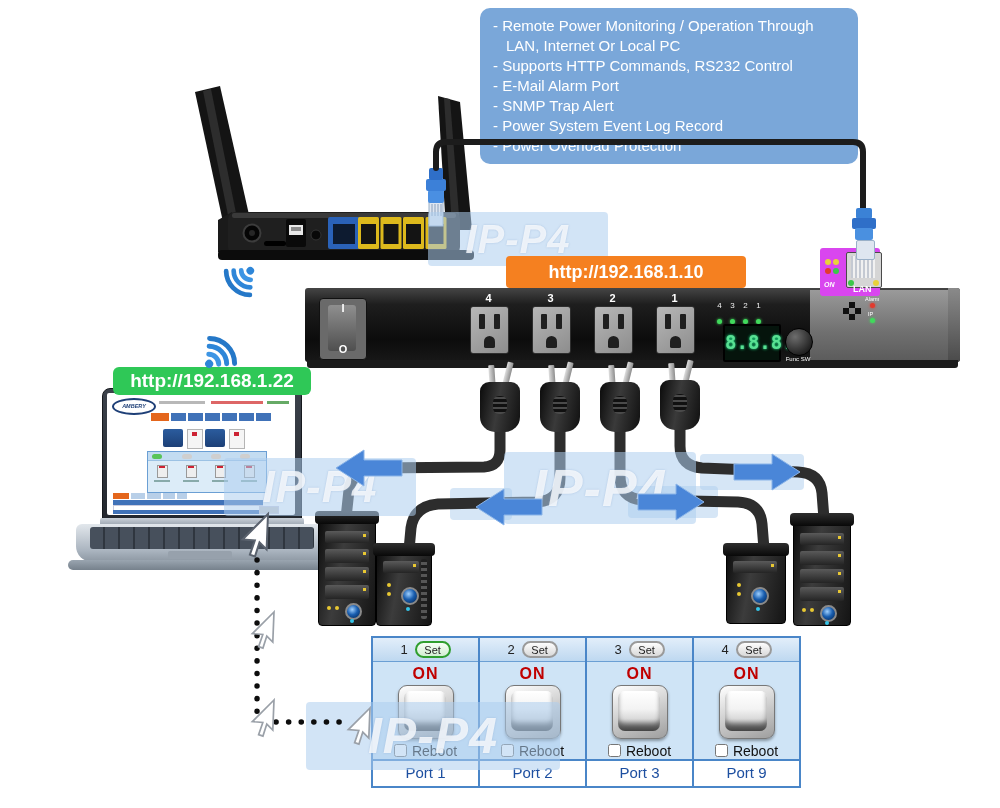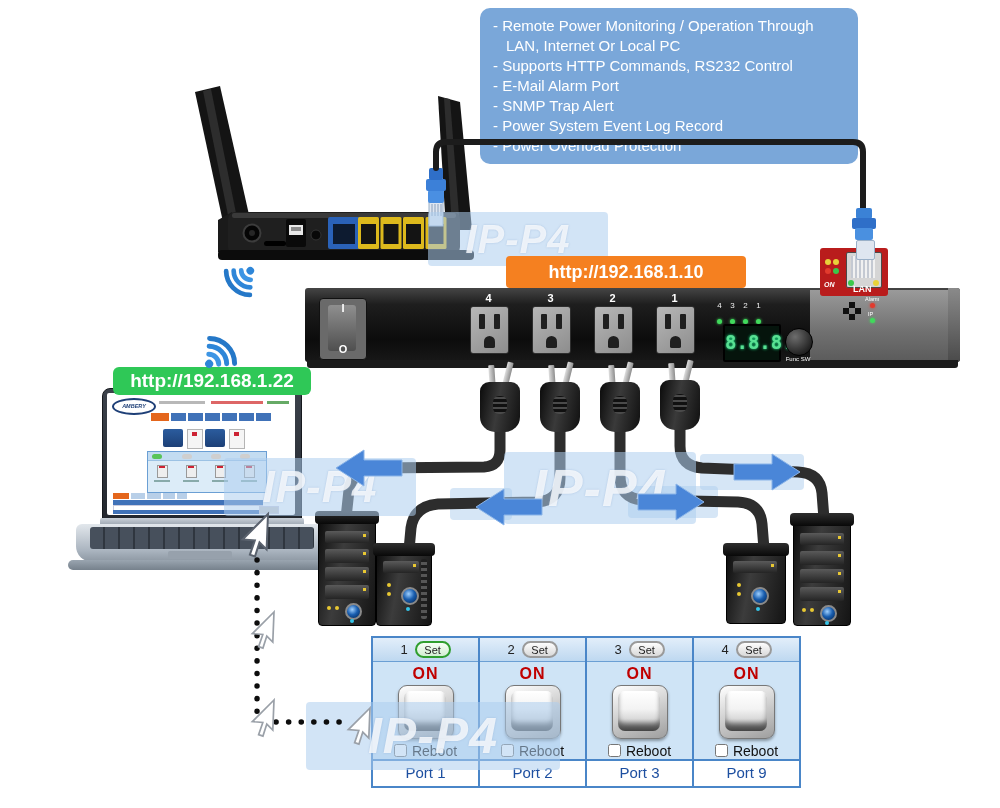--- a/index.html
+++ b/index.html
@@ -60,21 +60,21 @@
     border-radius:2px;color:#59e093;font-family:"DejaVu Sans Mono",monospace;font-weight:bold;
     font-size:19px;line-height:32px;text-align:center;text-shadow:0 0 3px #2f9;}
   .func-btn{left:480px;top:40px;width:26px;height:26px;border-radius:50%;border:1px solid #000;
     background:radial-gradient(circle at 35% 30%,#6d6d6d,#1f1f1f 75%);}
   .func-label{left:468px;top:68px;width:50px;text-align:center;color:#fff;font-size:6px;}
   .navdot{width:6px;height:6px;background:#101010;position:absolute;}
   .pdu-minilab{color:#fff;font-size:5.5px;}
   .mini-led{width:5px;height:5px;border-radius:50%;position:absolute;}
 
   
-  .lan-module{left:820px;top:248px;width:68px;height:48px;background:#b91c1c;border-radius:3px;z-index:5;}
+  .lan-module{left:820px;top:248px;width:60px;height:48px;background:#d946ef;border-radius:3px;z-index:5;}
   .lan-dot{position:absolute;width:6px;height:6px;border-radius:50%;}
   .lan-port{left:26px;top:4px;width:34px;height:34px;background:#d5d5d5;border:1px solid #4a4a4a;border-radius:2px;}
   .lan-port-in{left:4px;top:3px;width:24px;height:22px;
     background:repeating-linear-gradient(90deg,#c4c9d2 0 2px,#f1f1f1 2px 4px);}
   .lan-on{left:4px;top:33px;color:#fff;font-size:7px;font-weight:bold;font-style:italic;}
   .lan-lan{left:33px;top:36px;color:#fff;font-size:9px;font-weight:bold;}
   .lan-plug{z-index:5;}
   .boot{position:absolute;background:#3b82d6;border-radius:2px;}
 
   

